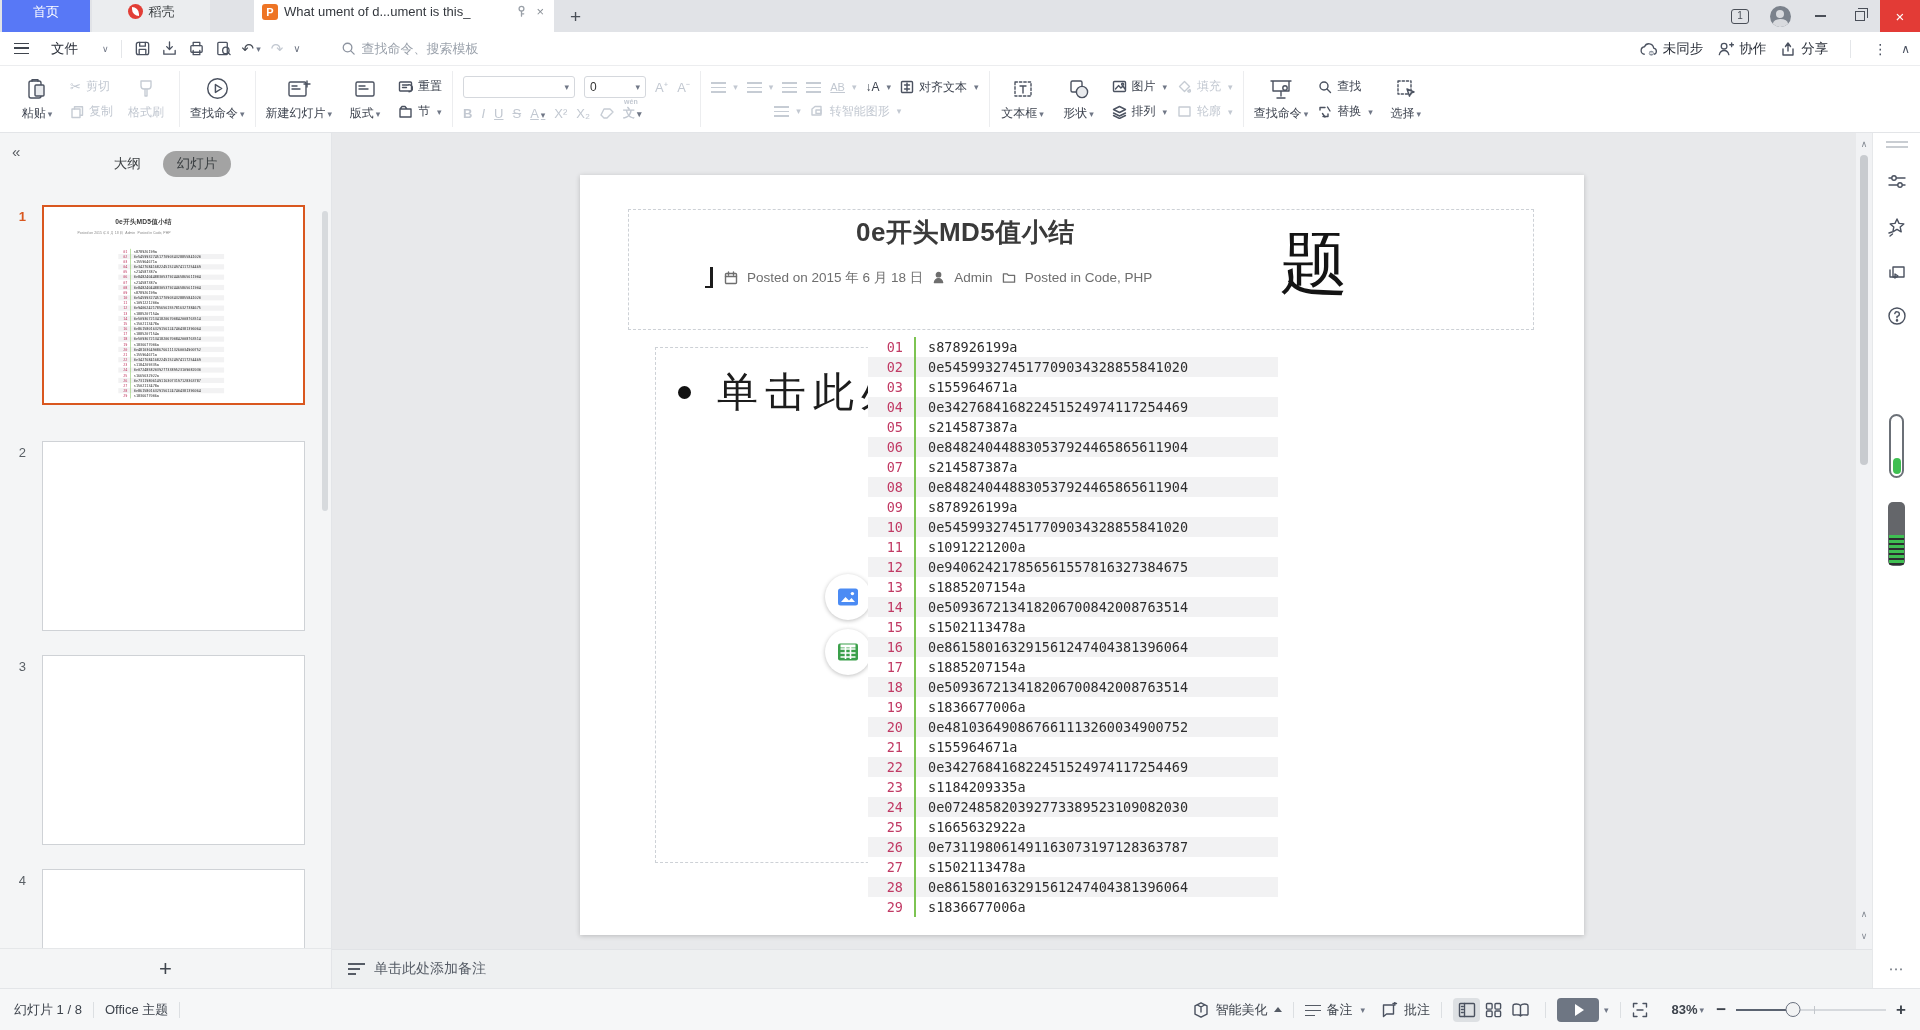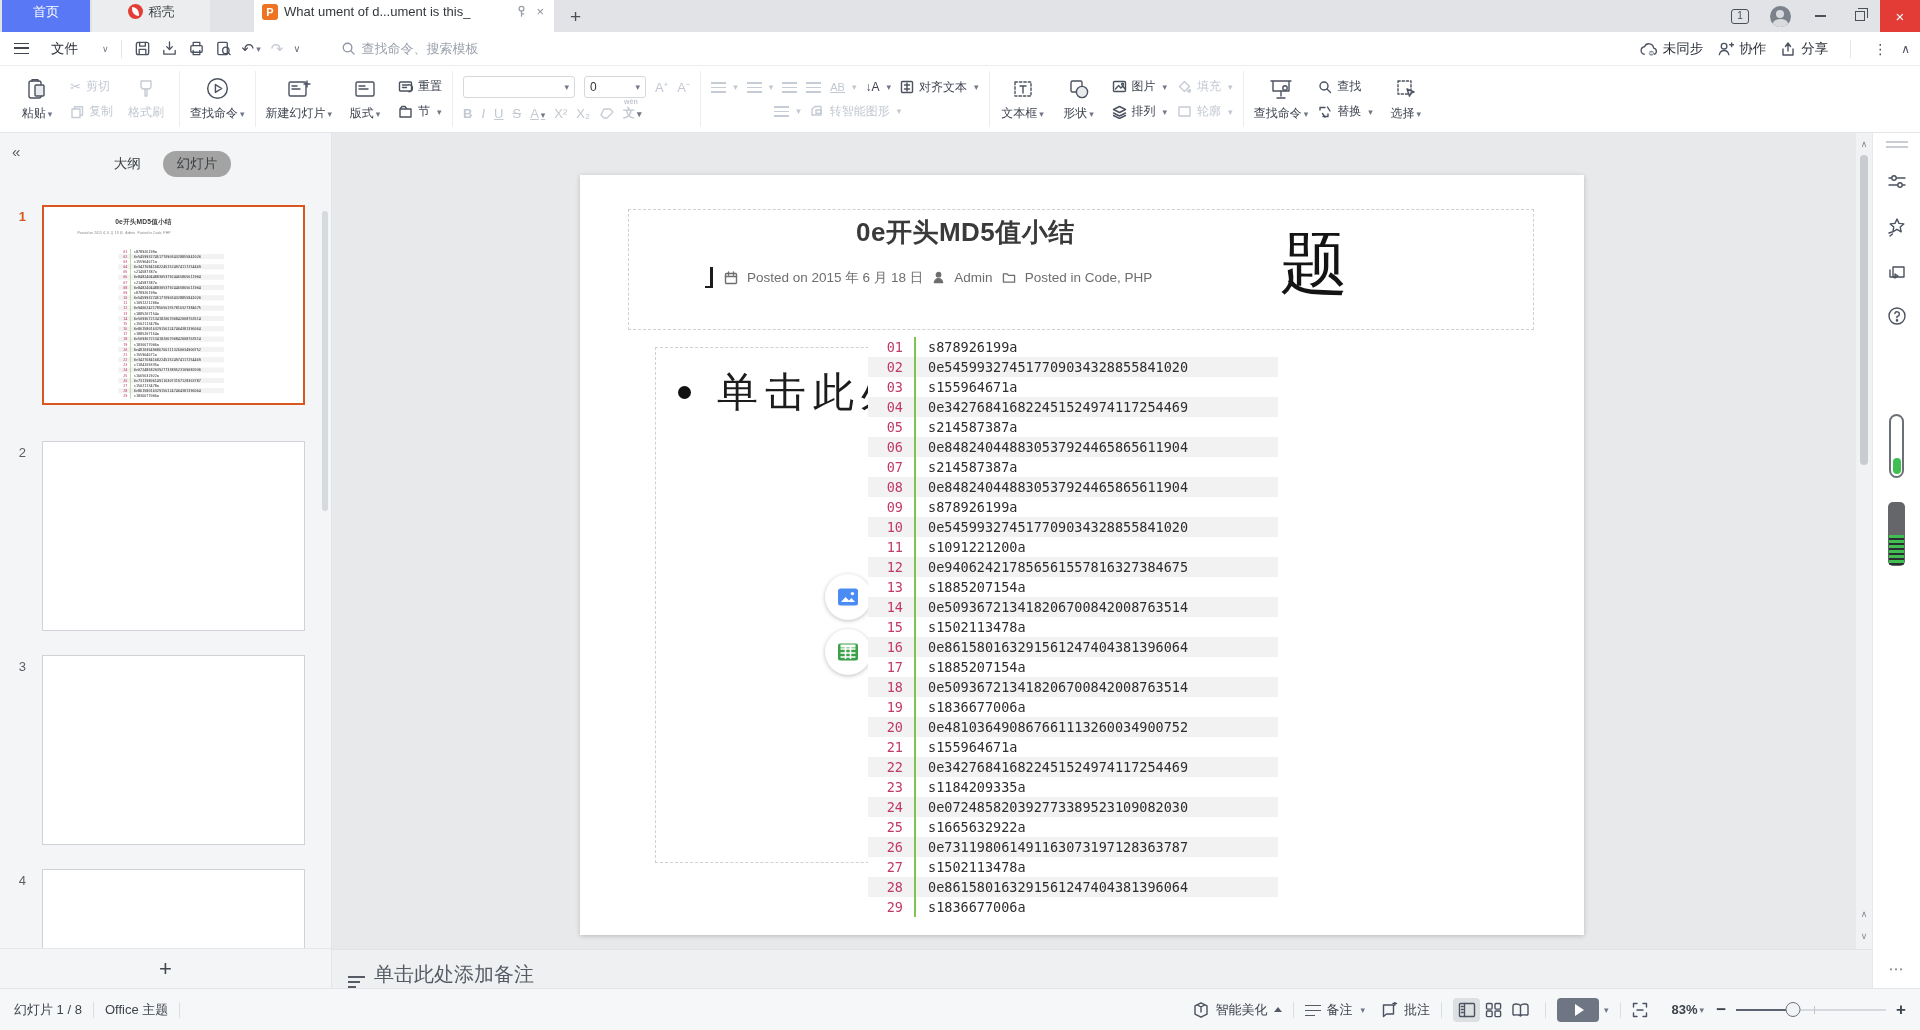--- a/index.html
+++ b/index.html
@@ -102,21 +102,21 @@
   .phcirc { position:absolute; width:46px; height:46px; border-radius:50%; background:#fff; box-shadow:0 1px 4px rgba(0,0,0,.25); display:flex; align-items:center; justify-content:center; z-index:2; }
   .codeblock { position:absolute; left:288px; top:162px; width:410px; background:#fff; z-index:5; font-family:"DejaVu Sans Mono","Liberation Mono",monospace; font-size:13.5px; }
   .crow { display:flex; height:20px; line-height:20px; }
   .crow.alt { background:#f2f2f3; }
   .cnum { width:46px; text-align:right; padding-right:11px; color:#c13a64; flex:none; }
   .cval { border-left:2px solid #7dc452; padding-left:12px; color:#2d2d2d; white-space:nowrap; }
 
   .vscroll { position:absolute; right:0; top:0; bottom:39px; width:16px; background:#f1f2f4; }
   .vs-arrow { position:absolute; left:0; width:16px; text-align:center; font-size:9px; color:#858b94; }
   .vs-thumb { position:absolute; left:4px; top:22px; width:8px; height:310px; border-radius:4px; background:#c8cbcf; }
-  #notesbar { position:absolute; left:0; right:0; bottom:0; height:39px; background:#eef0f1; border-top:1px solid #e1e3e6; display:flex; align-items:flex-end; gap:9px; padding-left:16px; font-size:20px; color:#565c66; }
+  #notesbar { position:absolute; left:0; right:0; bottom:0; height:39px; background:#eef0f1; border-top:1px solid #e1e3e6; display:flex; align-items:center; gap:9px; padding-left:16px; font-size:14px; color:#565c66; }
   .notes-ic { width:17px; height:12px; position:relative; }
   .notes-ic span { position:absolute; left:0; height:1.6px; background:#565c66; }
 
   #rightrail { width:48px; background:#fff; border-left:1px solid #e6e8ea; display:flex; flex-direction:column; align-items:center; padding-top:8px; gap:24px; }
   .handle { width:22px; height:7px; border-top:2px solid #c9cdd2; border-bottom:2px solid #c9cdd2; }
   .batt1 { width:15px; height:64px; border:2px solid #6b7077; border-radius:8px; position:relative; margin-top:64px; }
   .batt1:after { content:""; position:absolute; left:1.5px; right:1.5px; bottom:2px; height:16px; border-radius:4px; background:#3fbf52; }
   .batt2 { width:17px; height:64px; border-radius:5px; background:#64666a; position:relative; overflow:hidden; }
   .batt2:after { content:""; position:absolute; left:1px; right:1px; bottom:1px; height:30px; background:repeating-linear-gradient(to bottom,#3fbf52 0 3px,#2c2e31 3px 5px); }
   .rail-dots { margin-top:auto; margin-bottom:10px; color:#6a707a; font-size:15px; letter-spacing:1px; }

